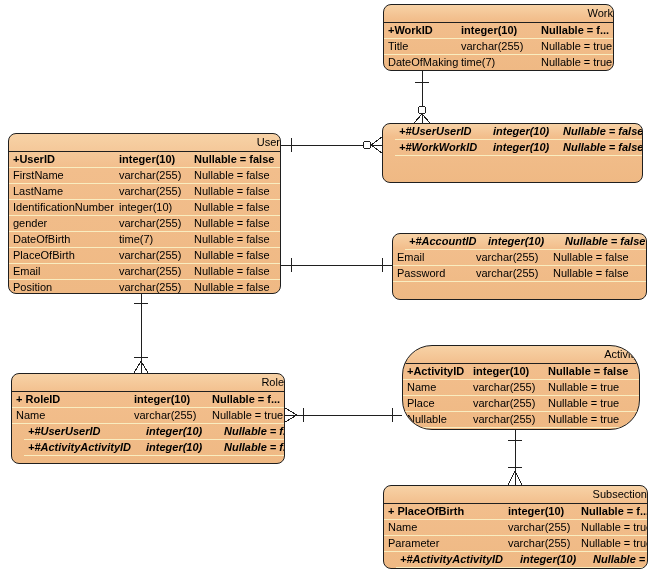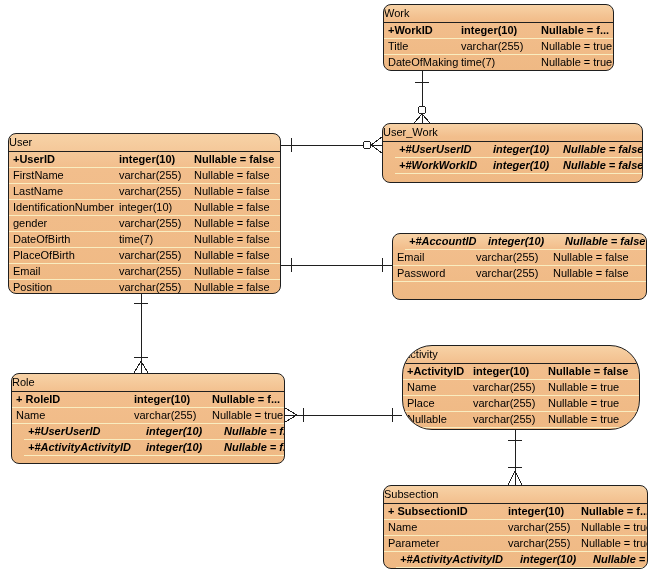--- a/index.html
+++ b/index.html
@@ -10,21 +10,21 @@
   }
   .canvas { position:absolute; left:0; top:0; width:656px; height:576px; }
   svg.wires { position:absolute; left:0; top:0; width:656px; height:576px; }
 
   .entity {
     position:absolute; box-sizing:border-box;
     background:linear-gradient(180deg, #f7d2a6 0%, #f2be8c 22%, #efb984 100%);
     border:1px solid #1f1f1f; border-radius:8px; overflow:hidden;
   }
   .entity .title {
-    height:17px; line-height:17px; text-align:left;
+    height:17px; line-height:17px; text-align:right;
     border-bottom:1px solid #1f1f1f; white-space:nowrap; overflow:hidden;
   }
   .erow {
     display:grid; height:16px; line-height:15px; box-sizing:border-box;
     border-bottom:1px solid #f9edc0;
   }
   .erow span { white-space:nowrap; overflow:hidden; }
   .erow .c-name { padding-left:4px; }
   .pk { font-weight:bold; }
   .fk { font-weight:bold; font-style:italic;margin-left:12px; }
@@ -117,21 +117,20 @@
       <span class="c-null">Nullable = true</span>
     </div>
     <div class="erow">
       <span class="c-name">DateOfMaking</span>
       <span class="c-type">time(7)</span>
       <span class="c-null">Nullable = true</span>
     </div>
   </div>
 
   <div class="entity t-user_work" id="e-user_work">
-    <div class="title">User_Work</div>
     <div class="erow fk">
       <span class="c-name">+#UserUserID</span>
       <span class="c-type">integer(10)</span>
       <span class="c-null">Nullable = false</span>
     </div>
     <div class="erow fk">
       <span class="c-name">+#WorkWorkID</span>
       <span class="c-type">integer(10)</span>
       <span class="c-null">Nullable = false</span>
     </div>
@@ -248,21 +247,21 @@
     <div class="erow">
       <span class="c-name">Nullable</span>
       <span class="c-type">varchar(255)</span>
       <span class="c-null">Nullable = true</span>
     </div>
   </div>
 
   <div class="entity t-subsection" id="e-subsection">
     <div class="title">Subsection</div>
     <div class="erow pk">
-      <span class="c-name">+ SubsectionID</span>
+      <span class="c-name">+ PlaceOfBirth</span>
       <span class="c-type">integer(10)</span>
       <span class="c-null">Nullable = f...</span>
     </div>
     <div class="erow">
       <span class="c-name">Name</span>
       <span class="c-type">varchar(255)</span>
       <span class="c-null">Nullable = true</span>
     </div>
     <div class="erow">
       <span class="c-name">Parameter</span>

